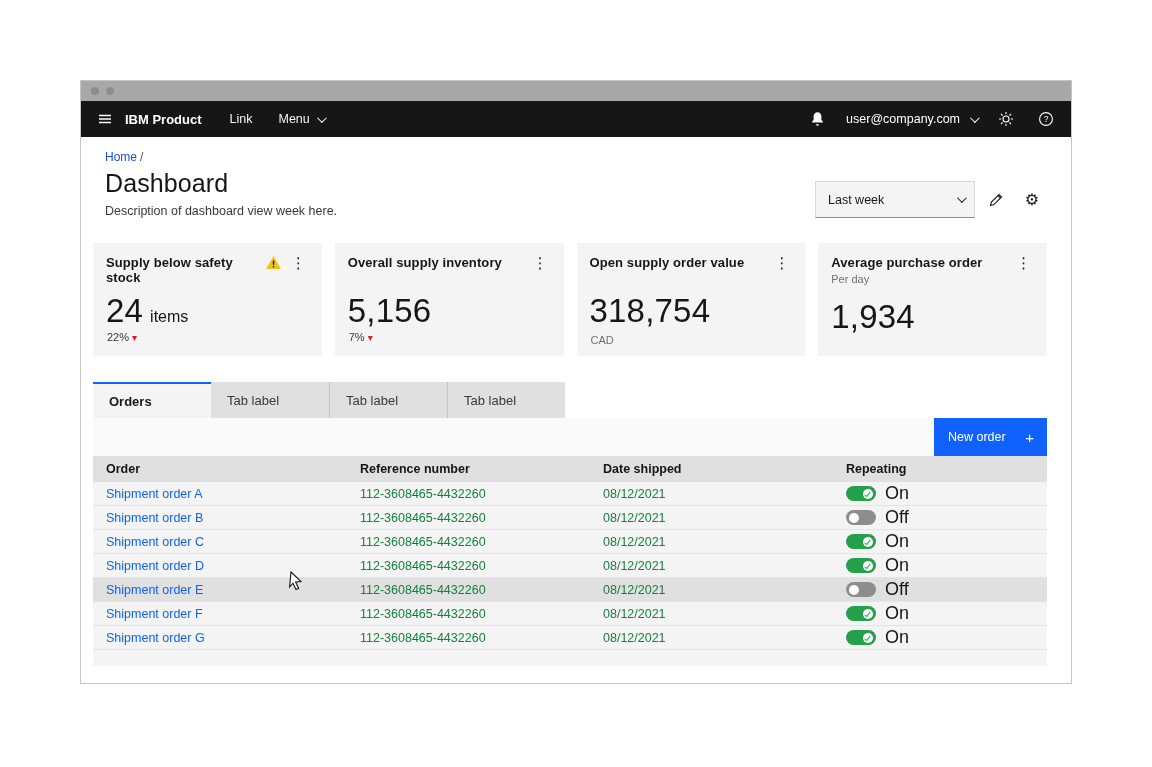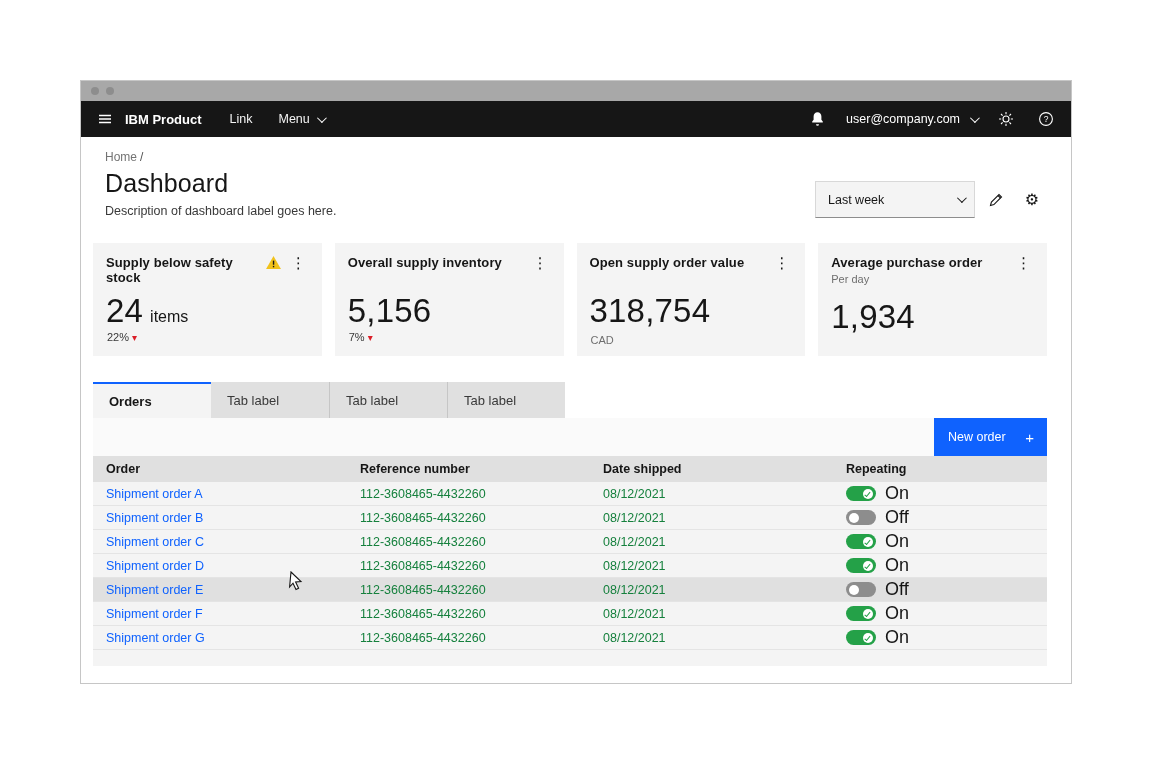--- a/index.html
+++ b/index.html
@@ -20,21 +20,21 @@
   .header-nav .nav-item { display:flex; align-items:center; gap:7px; cursor:pointer; }
   .header-right { margin-left:auto; display:flex; align-items:center; gap:18px; }
   .user-menu { display:flex; align-items:center; gap:10px; font-size:12.5px; cursor:pointer; }
   .chev { display:inline-block; width:7px; height:7px; border-right:1.4px solid #ffffff; border-bottom:1.4px solid #ffffff; transform:rotate(45deg) translateY(-2px); }
   .chev-dark { border-color:#161616; }
 
   
   .page { flex:1 1 auto; background:#ffffff; position:relative; overflow:hidden; }
   .page-top { display:flex; justify-content:space-between; padding:13px 24px 0 24px; }
   .breadcrumb { font-size:12px; }
-  .breadcrumb a { color:#737373; text-decoration:none; cursor:pointer; }
+  .breadcrumb a { color:#1d4ed8; text-decoration:none; cursor:pointer; }
   .breadcrumb .sep { color:#525252; margin-left:3px; }
   .page-title { font-size:25px; font-weight:400; margin-top:5px; letter-spacing:.1px; }
   .page-desc { font-size:12.5px; color:#393939; margin-top:6px; }
 
   .page-actions { display:flex; align-items:center; gap:6px; margin-top:31px; }
   .dropdown { width:160px; height:37px; background:#f4f4f4; border:1px solid #d8d8d8; border-bottom:1px solid #8d8d8d; display:flex; align-items:center; justify-content:space-between; padding:0 10px 0 12px; font-size:12.5px; cursor:pointer; }
   .icon-btn { width:30px; height:30px; display:flex; align-items:center; justify-content:center; cursor:pointer; background:transparent; border:none; }
   .gear-glyph { font-size:16px; line-height:1; color:#161616; }
 
   
@@ -138,21 +138,21 @@
     </div>
 
     <div class="page">
 
       <div class="page-top">
         <div>
           <div class="breadcrumb">
             <a>Home</a><span class="sep">/</span>
           </div>
           <div class="page-title">Dashboard</div>
-          <div class="page-desc">Description of dashboard label goes here.</div>
+          <div class="page-desc">Description of dashboard view week here.</div>
         </div>
 
         <div class="page-actions">
           <div class="dropdown">
             <span>Last week</span>
             <span class="chev chev-dark"></span>
           </div>
           <button class="icon-btn">
             <svg width="16" height="16" viewBox="0 0 16 16" fill="none" stroke="#161616" stroke-width="1.1">
                 <path d="M2.5 13.5l.9-3.4 7.6-7.6 2.5 2.5-7.6 7.6-3.4.9z"></path>

